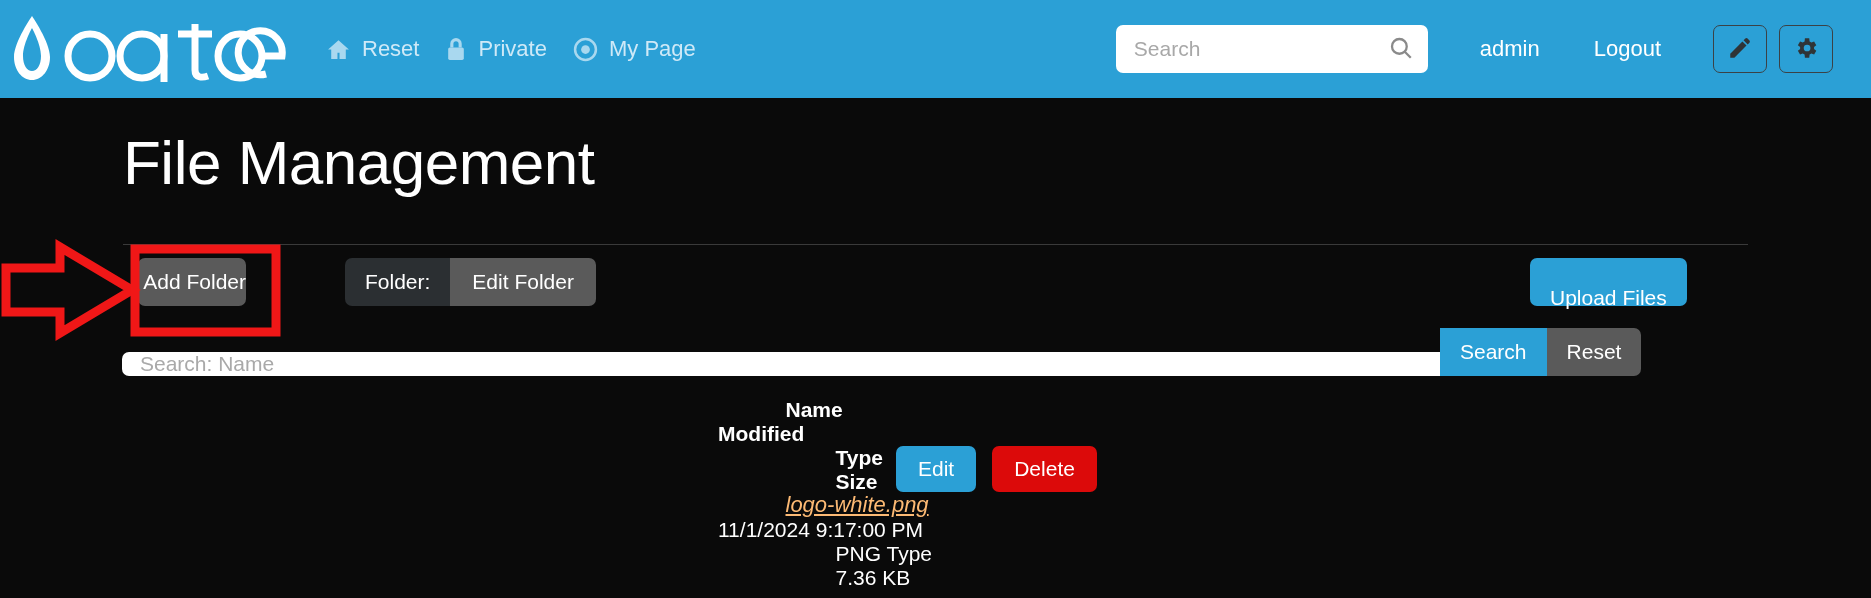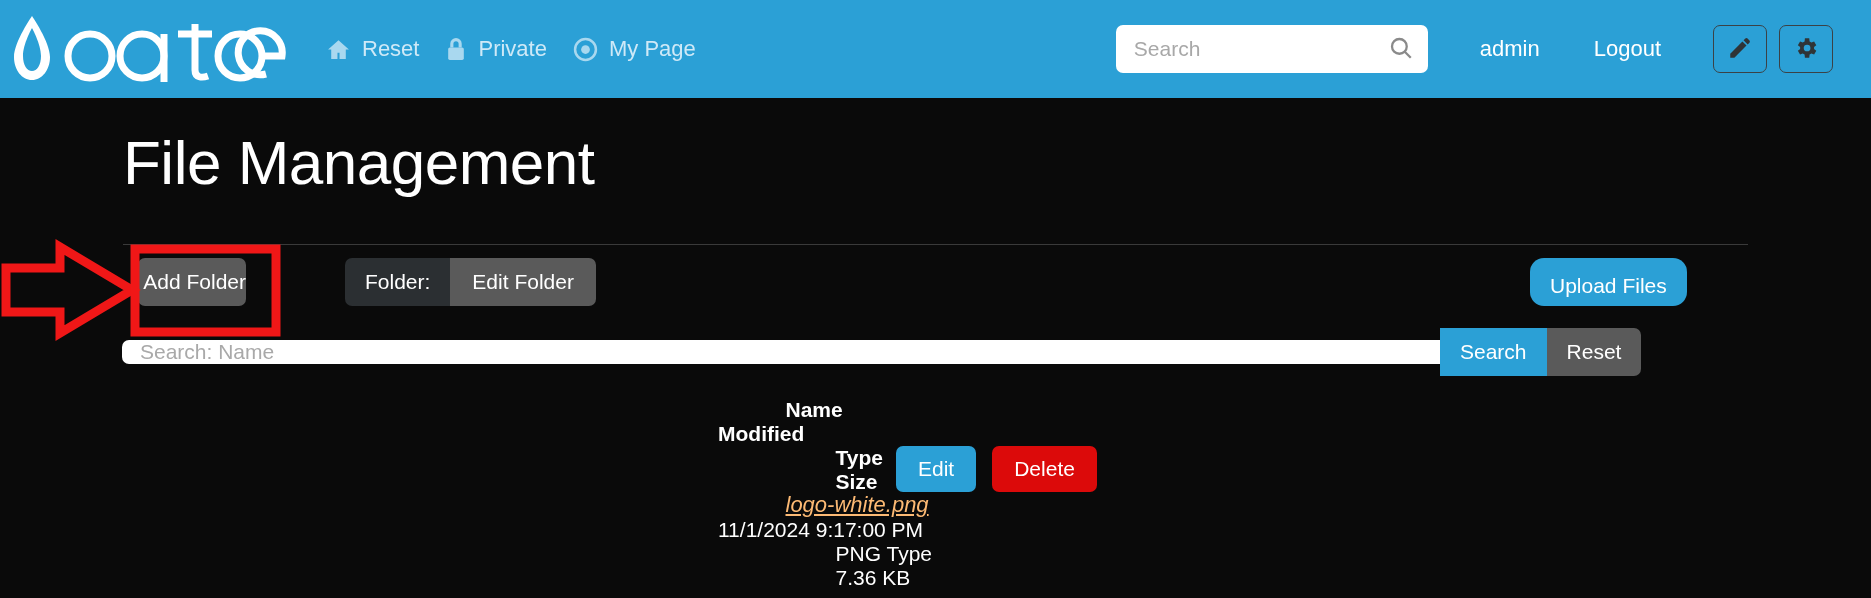--- a/index.html
+++ b/index.html
@@ -209,32 +209,31 @@
   }
   .edit-folder-btn {
     border-radius: 0 7px 7px 0;
     padding: 0 22px;
   }
 
   .upload-btn {
     position: absolute;
     left: 1530px;
     top: 0;
-    padding: 4px 20px;
-    border-radius: 14px;
+    padding: 16px 20px;
   }
 
   
   .search-row {
     position: absolute;
     top: 230px;
     left: 122px;
     right: 0;
     display: flex;
-    align-items: center;
+    align-items: flex-end;
     height: 48px;
   }
   .search-row-input {
     width: 1318px;
     background: #ffffff;
     border: 0;
     outline: none;
     font-family: "Liberation Sans", sans-serif;
     font-size: 21px;
     color: #1a1a1a;

